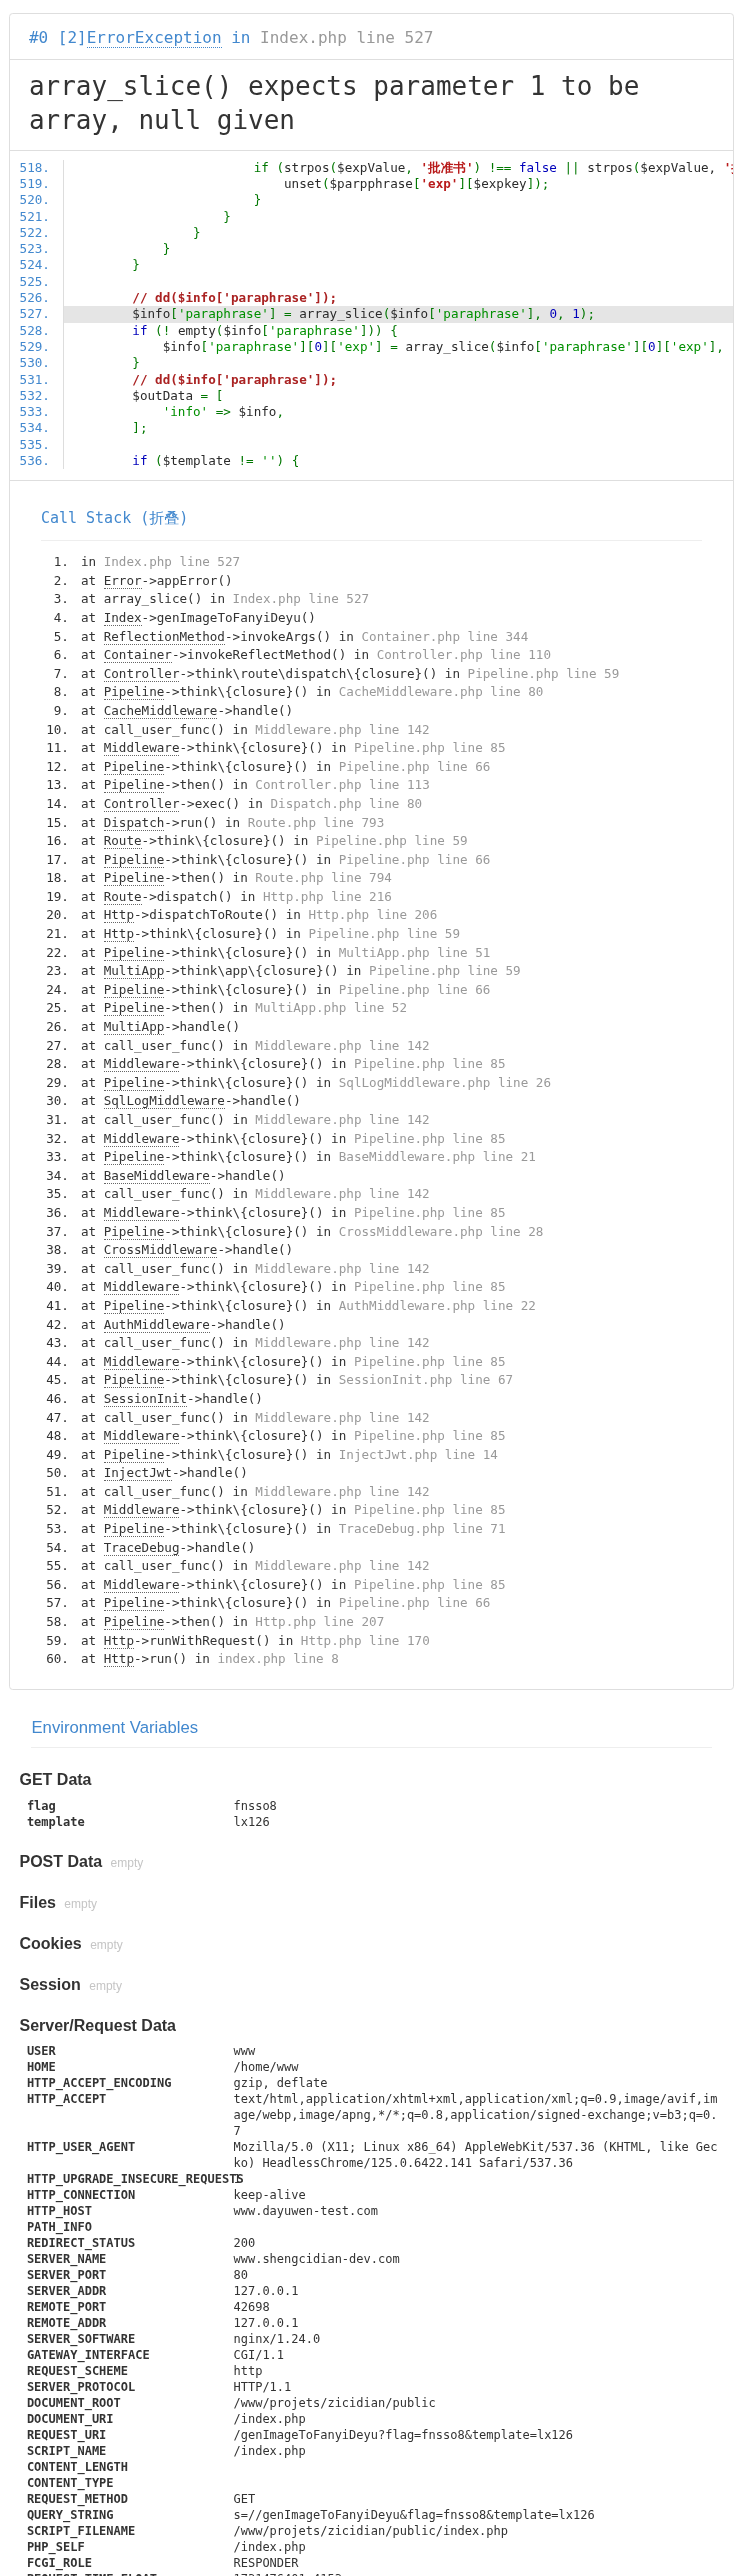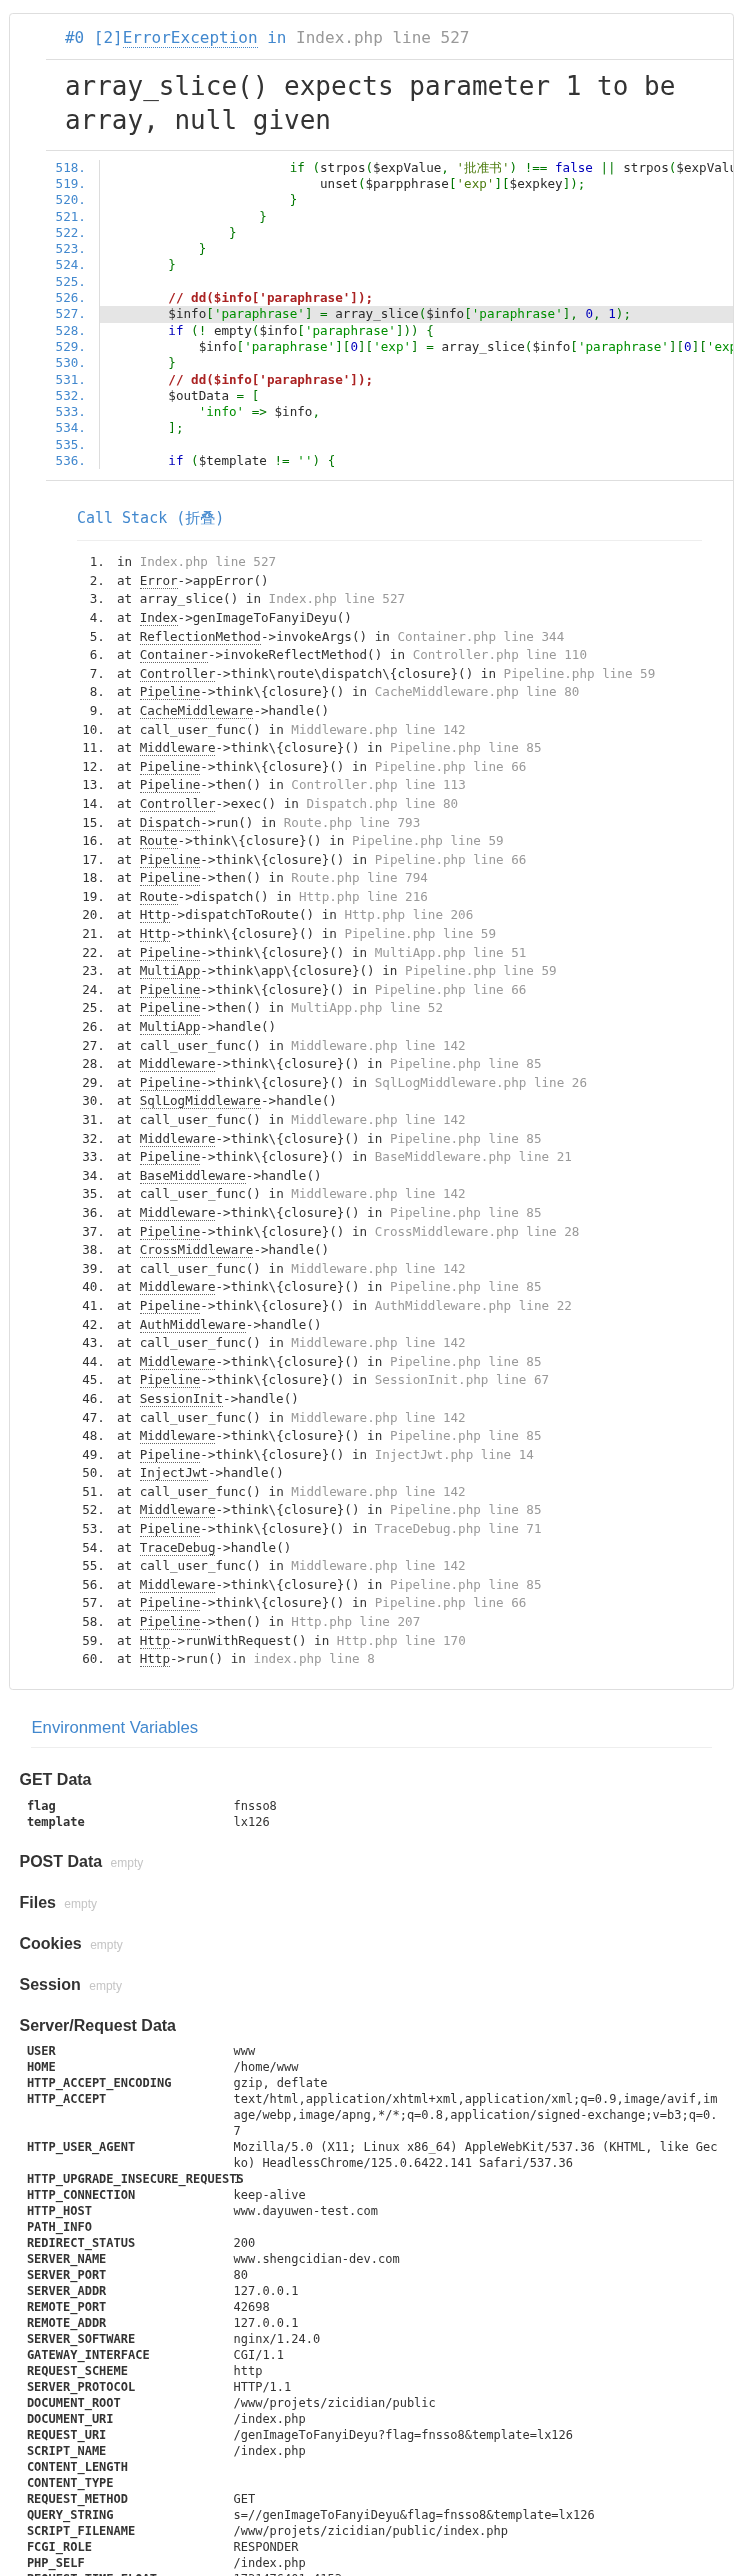--- a/index.html
+++ b/index.html
@@ -1,34 +1,34 @@
 <!DOCTYPE html>
 <html style="font-size:15px"><head>
 <meta charset="utf-8">
 <style>
   * { box-sizing: border-box; }
   body { margin:0; background:#fff; color:#333; font-family:"Liberation Sans","DejaVu Sans",sans-serif; }
 
   
-  .exception { margin:13px 9.3px 0; border:0.9px solid #dedede; border-radius:3.7px; overflow:hidden;padding-left:36px; }
+  .exception { margin:13px 9.3px 0; border:0.9px solid #dedede; border-radius:3.7px; overflow:hidden; }
   .exc-header { padding:14px 18.6px 12px; font:16px "DejaVu Sans Mono","Liberation Mono",monospace; color:#4288ce; border-bottom:0.9px solid #dedede; }
   .exc-header .loc-gray { color:#999; }
   .abbr-blue { border-bottom:0.9px dotted #4288ce; }
   .exc-message { padding:9.3px 18.6px 13px; font:26px/34px "DejaVu Sans Mono","Liberation Mono",monospace; color:#333; border-bottom:0.9px solid #dedede; word-break:break-word; }
 
   
   .source-code { padding:8.4px 0 10.2px; overflow:hidden; }
   .code-line { display:flex; font:12.6px/16.3px "DejaVu Sans Mono","Liberation Mono",monospace; height:16.3px; white-space:pre; }
   .ln { flex:0 0 54px; padding-left:9.3px; color:#4288ce; border-right:0.9px solid #ddd; }
   .ct { flex:1 1 auto; padding-left:7.4px; overflow:hidden; color:#2b2b2b; }
   .line-error .ct { background:#e5e5e5; }
   .tk-g { color:#007700; }
   .tk-s { color:#008f00; }
   .tk-b { color:#0000bb; }
-  .tk-r { color:#4d7c0f; }
+  .tk-r { color:#b91c1c;font-weight:bold; }
   .tk-c { color:#aa2222;font-weight:bold; }
 
   
   .callstack { border-top:0.9px solid #dedede; padding:13px 18.6px 20.5px; }
   .cs-title { font:15px "DejaVu Sans Mono","Liberation Mono",monospace; color:#4288ce; margin:12px; padding:3.7px 0 12px; border-bottom:0.9px solid #eee; font-weight:400; }
   ol.stack { list-style:none; margin:9.3px 0 0; padding:0; font:12.6px/18.6px "DejaVu Sans Mono","Liberation Mono",monospace; color:#333; }
   ol.stack li { white-space:nowrap; overflow:hidden; }
   .num { display:inline-block; width:40px; text-align:right; margin-right:12px; }
   .floc { color:#999; }
   .abbr { border-bottom:0.9px dotted #666; }
@@ -284,28 +284,28 @@
           </tr>
           <tr>
             <td class="k">QUERY_STRING</td>
             <td class="v">s=//genImageToFanyiDeyu&amp;flag=fnsso8&amp;template=lx126</td>
           </tr>
           <tr>
             <td class="k">SCRIPT_FILENAME</td>
             <td class="v">/www/projets/zicidian/public/index.php</td>
           </tr>
           <tr>
+            <td class="k">PHP_SELF</td>
+            <td class="v">/index.php</td>
+          </tr>
+          <tr>
             <td class="k">FCGI_ROLE</td>
             <td class="v">RESPONDER</td>
           </tr>
           <tr>
-            <td class="k">PHP_SELF</td>
-            <td class="v">/index.php</td>
-          </tr>
-          <tr>
             <td class="k">REQUEST_TIME_FLOAT</td>
             <td class="v">1731476401.4153</td>
           </tr>
           <tr>
             <td class="k">REQUEST_TIME</td>
             <td class="v">1731476401</td>
           </tr>
         </tbody>
       </table>
   </div>

